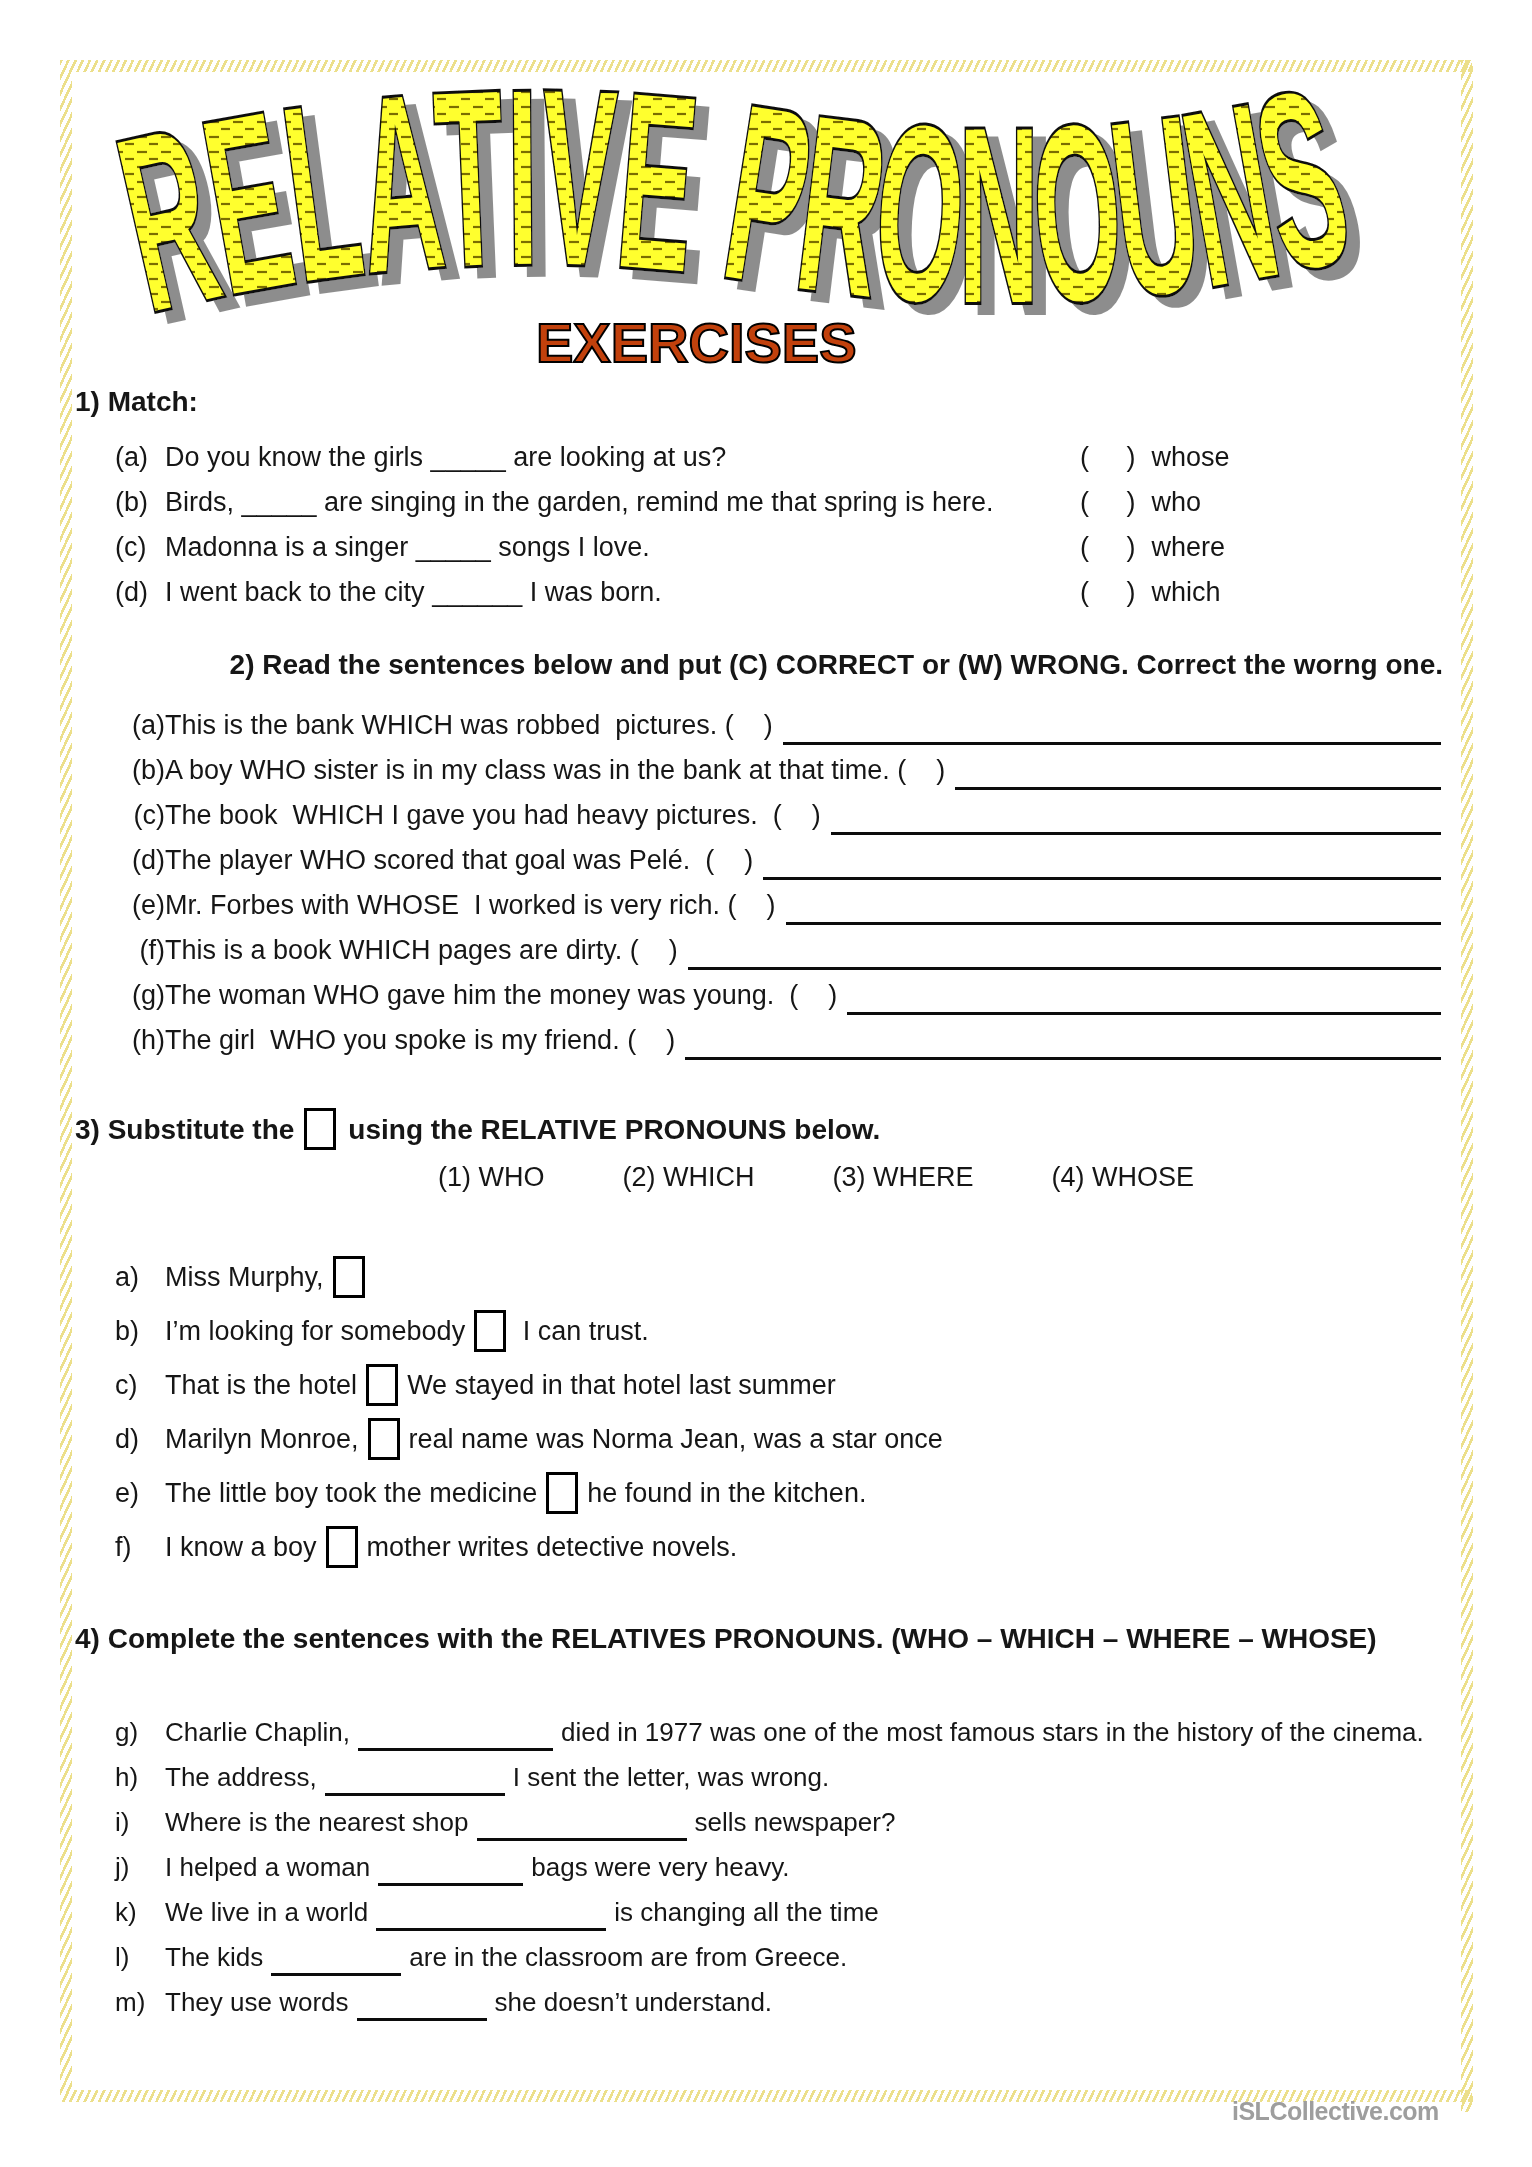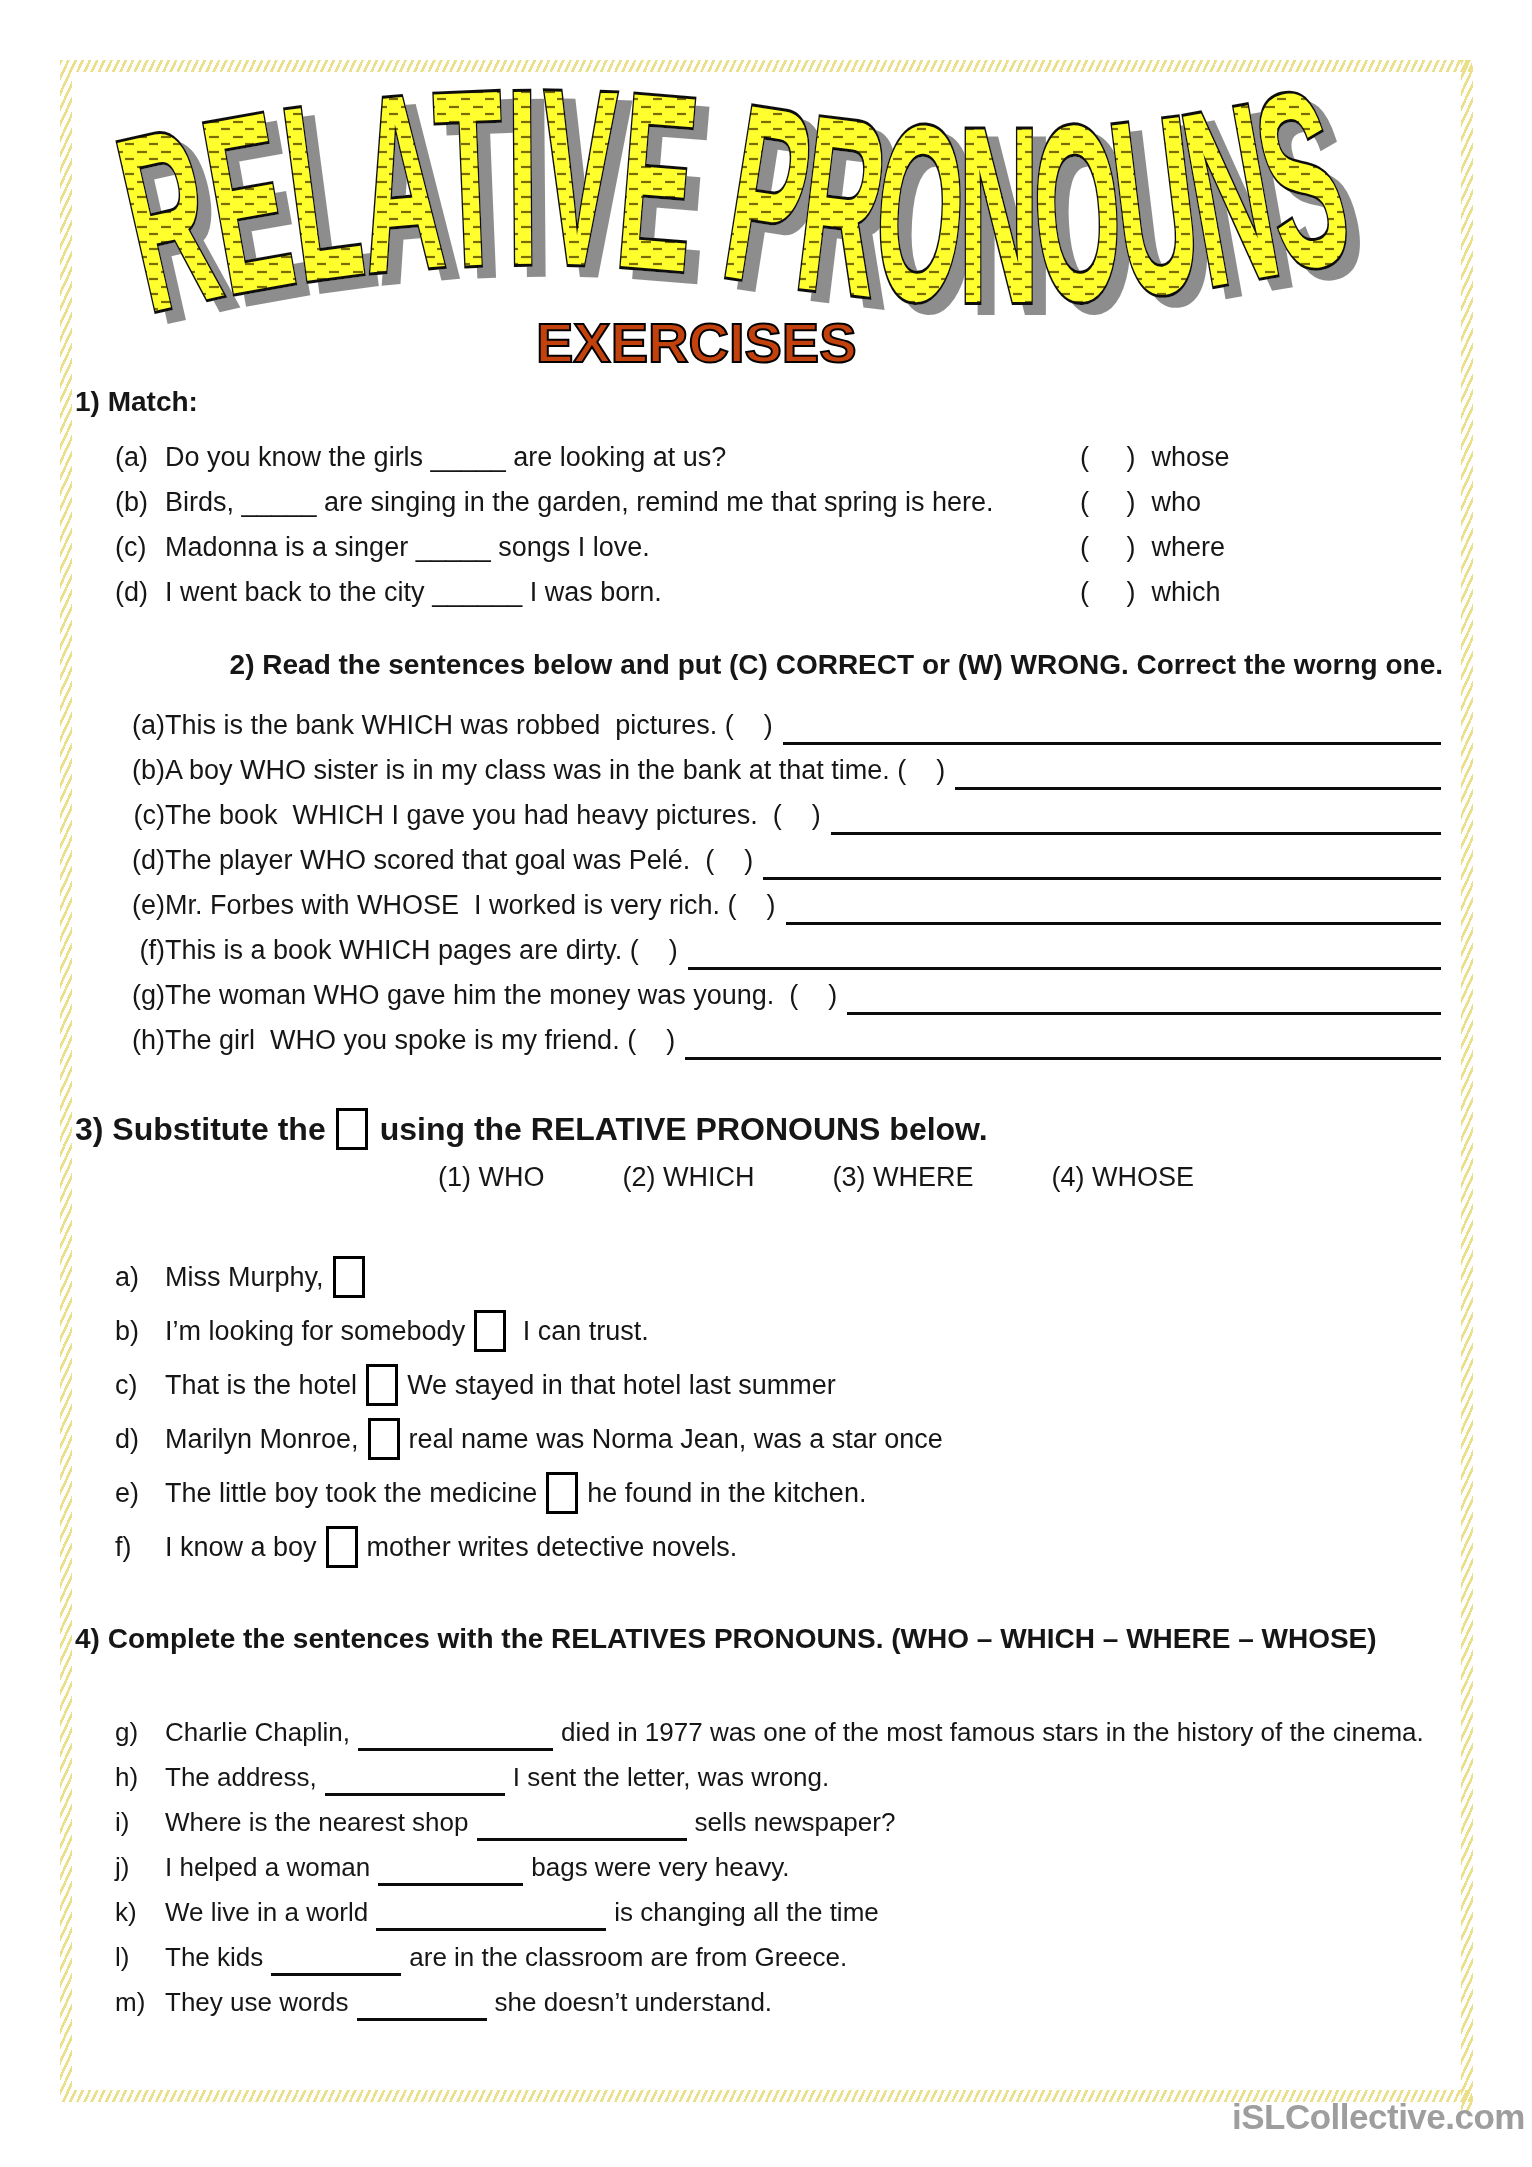--- a/index.html
+++ b/index.html
@@ -32,21 +32,21 @@
   
   section { position:absolute; left:75px; width:1368px; }
   .s1 { top:385px; }
   .s2 { top:648px;text-align:right; }
   .s3 { top:1108px; }
   .s4 { top:1622px; }
   h2 { margin:0; font-size:28px; line-height:34px; font-weight:700; white-space:pre; }
   .s1 h2 { margin-bottom:22px; }
   .s2 h2 { margin-bottom:26px; }
   .s4 h2 { margin-bottom:54px; }
-  .h3line { font-size:32px; line-height:40px; font-weight:700; margin-bottom:10px; display:flex; align-items:center; }
+  .h3line { font-size:28px; line-height:40px; font-weight:700; margin-bottom:10px; display:flex; align-items:flex-end; }
   .row  { position:relative; height:45px; display:flex; align-items:flex-start;
           padding-left:40px; font-size:27px; line-height:32px; }
   .row3 { height:54px; display:flex; align-items:center; padding-left:40px; font-size:27px; }
   .row4 { height:45px; display:flex; align-items:center; padding-left:40px; font-size:26px; }
   .lbl { flex:0 0 50px; }
   .txt { white-space:pre; }
   .ans { position:absolute; left:1005px; top:0; display:flex; }
   .ans .paren { white-space:pre; margin-right:16px; }
   .fill { flex:1 1 40px; height:34px; border-bottom:3px solid #0c0c0c; margin-left:10px; margin-right:2px; }
   .row2 { display:flex; align-items:flex-start; height:45px; padding-left:40px;
@@ -55,21 +55,21 @@
           font-weight:400; margin-bottom:56px; white-space:pre; }
   .box { display:inline-block; width:26px; height:36px; border:3px solid #000;
          background:#fff; margin:0 9px; flex:0 0 auto; }
   .h3line .box { margin:0 12px 0 10px; }
   .blank { display:inline-block; border-bottom:3px solid #0c0c0c; height:24px;
            margin:0 8px; transform:translateY(5px); }
   .w195{width:195px}.w180{width:180px}.w210{width:210px}.w145{width:145px}.w230{width:230px}.w130{width:130px}
   
   .footer {
     position:absolute; left:1232px; top:2097px;
-    font-size:35px; font-weight:700; color:#9e9e9e; letter-spacing:-0.5px; white-space:nowrap;
+    font-size:25px; font-weight:700; color:#9e9e9e; letter-spacing:-0.5px; white-space:nowrap;
   }
 </style>
 </head>
 <body>
 
 <div class="page">
 
   <div class="hatch hatch-h b-top"></div>
   <div class="hatch hatch-h b-bottom"></div>
   <div class="hatch hatch-v b-left"></div>

